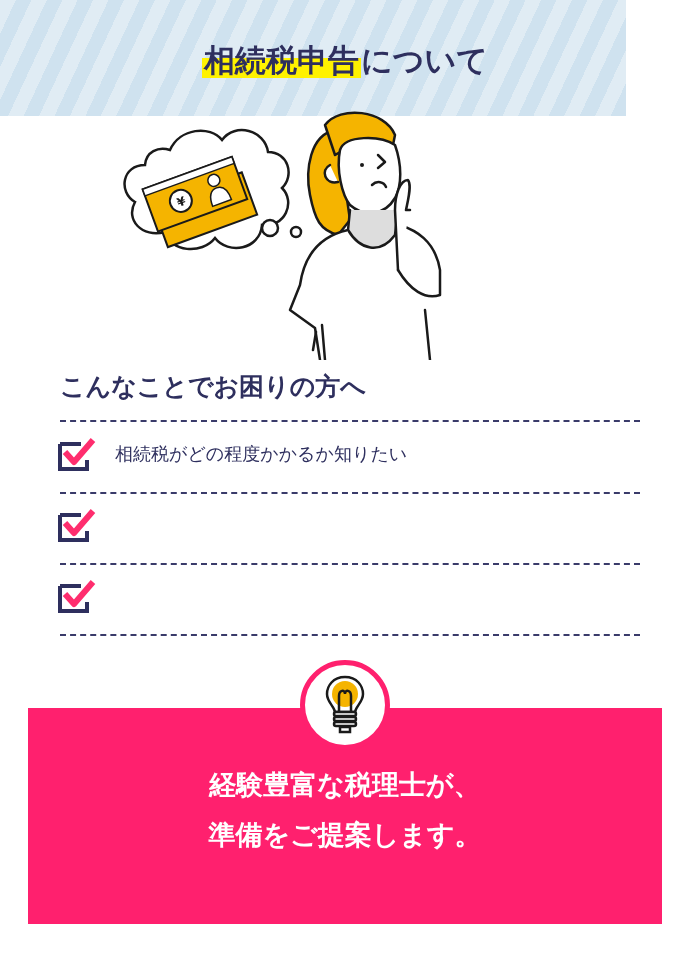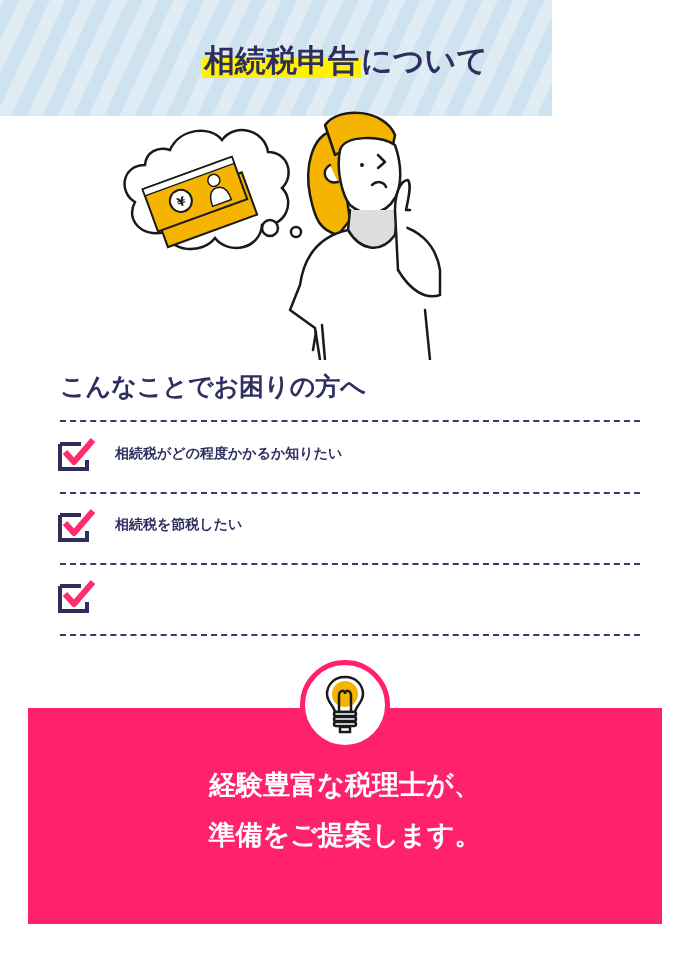--- a/index.html
+++ b/index.html
@@ -1,38 +1,38 @@
 <!DOCTYPE html>
 <html><head>
 <meta charset="utf-8">
 <style>
   * { box-sizing: border-box; margin: 0; padding: 0; }
   html, body { width: 690px; height: 955px; background: #ffffff; overflow: hidden; }
   body { position: relative; font-family: "DejaVu Sans", "Liberation Sans", sans-serif; color: #2e2f5e; }
 
   .header {
-    position: absolute; left: 0; top: 0; width: 552px; height: 116px;
+    position: absolute; left: 0; top: 0; width: 626px; height: 116px;
     background: repeating-linear-gradient(-65deg, #cfe2ef 0px, #cfe2ef 14px, #e0ecf4 14px, #e0ecf4 28px);
   }
   .title-wrap { position: absolute; top: 40px; left: 0; width: 690px; text-align: center; }
   .title { display: inline-block; font-size: 31px; font-weight: bold; color: #2e2f5e; letter-spacing: 0px; white-space: nowrap; }
   .title .hl {
     background: linear-gradient(to bottom, transparent 0%, transparent 45%, #fff200 45%, #fff200 100%);
     padding: 0 2px;
   }
 
   .illus { position: absolute; left: 110px; top: 110px; width: 340px; height: 250px; }
 
   .lead { position: absolute; left: 60px; top: 370px; font-size: 25px; font-weight: bold; color: #2e2f5e; white-space: nowrap; }
 
   .dash { position: absolute; left: 60px; width: 580px; height: 0; border-top: 2px dashed #3a3b6a; }
 
   .check-item { position: absolute; left: 57px; height: 40px; display: flex; align-items: center; }
   .check-item .box { width: 42px; height: 36px; margin-right: 16px; }
-  .check-item .label { font-size: 14px; font-weight: bold; color: #2e2f5e; white-space: nowrap; }
+  .check-item .label { font-size: 18px; font-weight: normal; color: #2e2f5e; white-space: nowrap; }
 
   .pink-box {
     position: absolute; left: 28px; top: 708px; width: 634px; height: 216px;
     background: #ff206e;
   }
   .bulb-circle {
     position: absolute; left: 300px; top: 660px; width: 90px; height: 90px;
     border-radius: 50%; background: #ffffff; border: 5px solid #ff206e; z-index: 2;
     display: flex; align-items: center; justify-content: center;
   }
@@ -98,21 +98,20 @@
   <span class="label">相続税がどの程度かかるか知りたい</span>
 </div>
 
 <div class="dash" style="top:492px"></div>
 
 <div class="check-item" style="top:505px">
   <svg class="box" viewBox="0 0 42 36">
     <path d="M3 8 L24 8 M3 8 L3 33 L30 33 L30 24" fill="none" stroke="#2e2f5e" stroke-width="4"></path>
     <path d="M8 16 L17 26 L36 4" fill="none" stroke="#ff2d6e" stroke-width="6" stroke-linejoin="round"></path>
   </svg>
-  <span class="label">相続税を節税したい</span>
 </div>
 
 <div class="dash" style="top:563px"></div>
 
 <div class="check-item" style="top:576px">
   <svg class="box" viewBox="0 0 42 36">
     <path d="M3 8 L24 8 M3 8 L3 33 L30 33 L30 24" fill="none" stroke="#2e2f5e" stroke-width="4"></path>
     <path d="M8 16 L17 26 L36 4" fill="none" stroke="#ff2d6e" stroke-width="6" stroke-linejoin="round"></path>
   </svg>
 </div>

